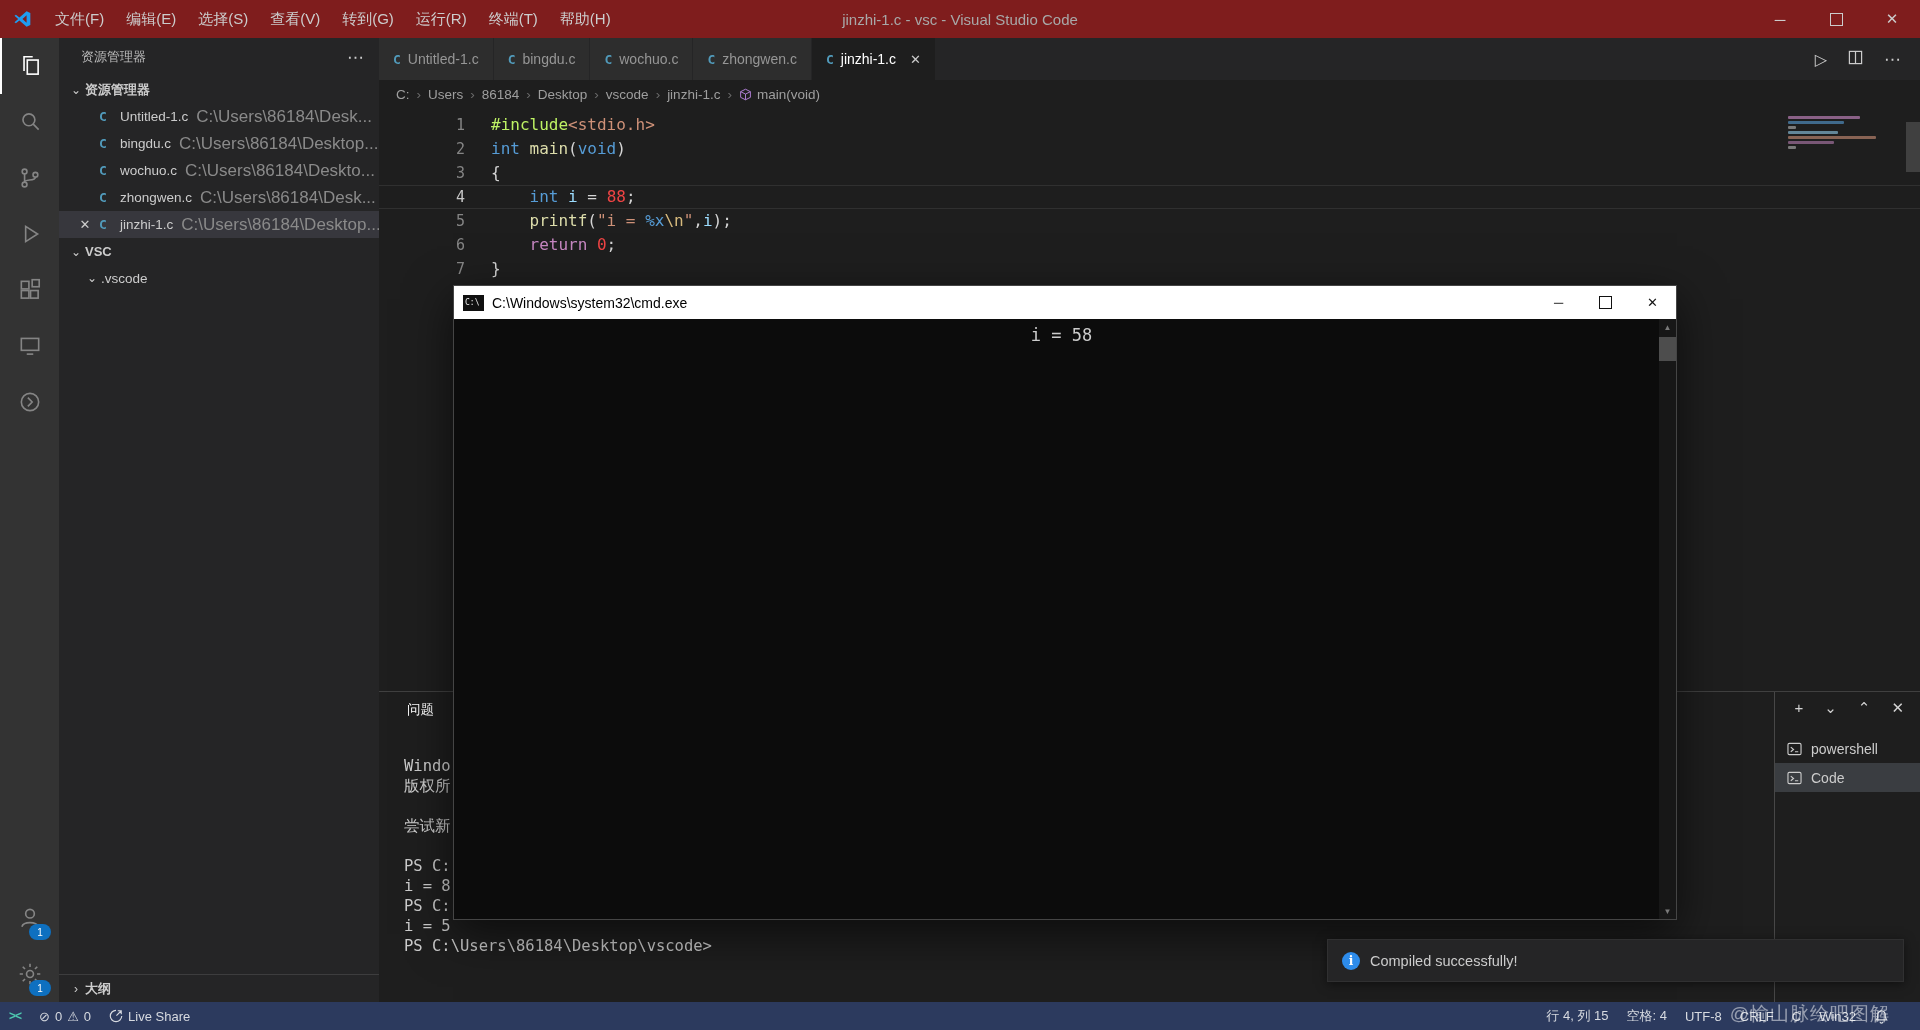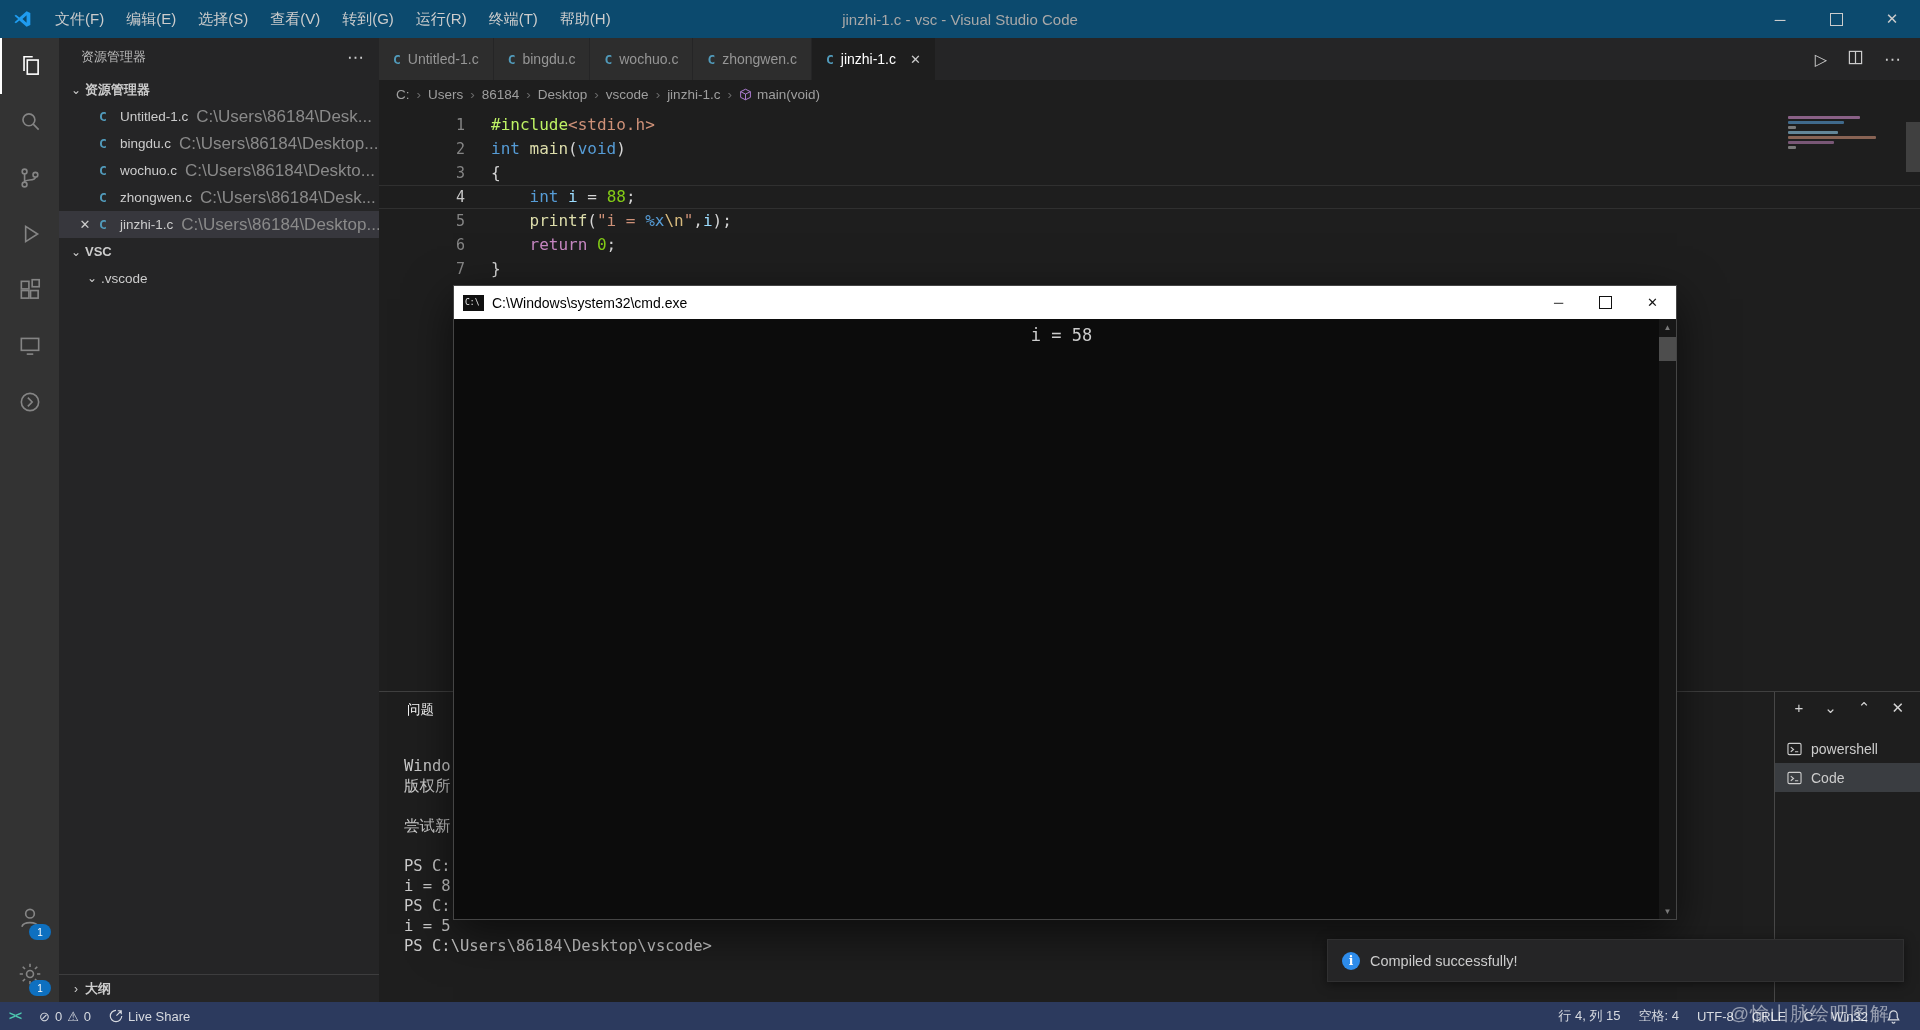--- a/index.html
+++ b/index.html
@@ -1,20 +1,20 @@
 <!DOCTYPE html>
 <html><head>
 <meta charset="utf-8">
 <style>
   html,body{margin:0;padding:0;background:#101010;}
   .screen{position:relative;width:1920px;height:1030px;background:#1e1e1e;overflow:hidden;
           font-family:"Liberation Sans",sans-serif;color:#ccc;font-size:14px;}
 
   
-  .titlebar{position:absolute;top:0;left:0;right:0;height:38px;background:#0c4a6e;display:flex;align-items:center;z-index:30;}
+  .titlebar{position:absolute;top:0;left:0;right:0;height:38px;background:#7f1d1d;display:flex;align-items:center;z-index:30;}
   .tb-logo{width:44px;display:flex;align-items:center;justify-content:center;}
   .menu-item{padding:0 11px;font-size:15px;color:#cccccc;height:100%;display:flex;align-items:center;}
   .tb-title{position:absolute;left:50%;transform:translateX(-50%);font-size:15px;color:#a8a8a8;white-space:nowrap;}
   .tb-controls{margin-left:auto;display:flex;height:100%;}
   .tb-btn{width:56px;height:100%;display:flex;align-items:center;justify-content:center;font-size:15px;color:#cccccc;}
   .icon-square{display:block;width:11px;height:11px;border:1px solid #cccccc;}
 
   
   .activitybar{position:absolute;top:38px;left:0;width:59px;bottom:28px;background:#333333;display:flex;flex-direction:column;align-items:center;z-index:20;}
   .ab-icon{width:59px;height:56px;display:flex;align-items:center;justify-content:center;color:#858585;position:relative;}
@@ -60,21 +60,21 @@
   .bc-symbol{display:flex;align-items:center;gap:5px;}
   .bc-symbol svg{stroke:#b180d7;fill:none;stroke-width:1.2;}
 
   .editor-body{height:578px;position:relative;font-family:"DejaVu Sans Mono",monospace;font-size:16px;line-height:24px;padding-top:5px;}
   .code-line{display:flex;height:24px;position:relative;}
   .code-line .ln{width:86px;padding-right:26px;text-align:right;color:#858585;font-size:15px;flex:none;}
   .code-line.current .ln{color:#c6c6c6;}
   .code-line.current::before{content:"";position:absolute;left:0;right:0;top:0;bottom:0;border-top:1px solid #303030;border-bottom:1px solid #303030;}
   .code-text{white-space:pre;}
   .tk-pp{color:#bef264}.tk-ctl{color:#C586C0}.tk-kw{color:#569CD6}.tk-fn{color:#DCDCAA}.tk-str{color:#CE9178}
-  .tk-esc{color:#D7BA7D}.tk-fmt{color:#569CD6}.tk-num{color:#84cc16}.tk-var{color:#9CDCFE}.tk-pl{color:#D4D4D4}
+  .tk-esc{color:#D7BA7D}.tk-fmt{color:#569CD6}.tk-num{color:#ef4444}.tk-var{color:#9CDCFE}.tk-pl{color:#D4D4D4}
   .minimap{position:absolute;top:6px;right:22px;width:110px;}
   .minimap .mm{height:3px;margin:2px 0;border-radius:1px;}
   .ed-scroll{position:absolute;right:0;top:14px;width:14px;height:50px;background:rgba(121,121,121,.38);}
 
   
   .panel{flex:1;position:relative;background:#1e1e1e;border-top:1px solid rgba(128,128,128,.35);}
   .panel-tab{position:absolute;left:28px;top:9px;font-size:13.5px;color:#ffffff;}
   .panel-actions{position:absolute;right:16px;top:7px;display:flex;gap:21px;color:#d4d4d4;font-size:15px;}
   .term-lines{position:absolute;left:25px;top:64px;font-family:"DejaVu Sans Mono",monospace;font-size:15.5px;line-height:20px;color:#cccccc;}
   .term-line{white-space:pre;min-height:20px;}
@@ -106,21 +106,21 @@
   .notification{position:absolute;right:16px;bottom:48px;width:561px;height:41px;background:#252526;border:1px solid #303031;
                 box-shadow:0 2px 10px rgba(0,0,0,.5);display:flex;align-items:center;padding-left:14px;gap:10px;z-index:60;}
   .info-ico{width:18px;height:18px;border-radius:50%;background:#2d8ceb;color:#fff;font-size:12px;font-weight:bold;
             display:flex;align-items:center;justify-content:center;font-family:"DejaVu Serif",serif;flex:none;}
   .notif-text{font-size:14.5px;color:#cccccc;}
 
   
   .statusbar{position:absolute;left:0;right:0;bottom:0;height:28px;background:#2c3a5e;display:flex;align-items:center;
              color:#d7dae0;font-size:13px;z-index:70;}
   .sb-item{padding:0 9px;height:100%;display:flex;align-items:center;gap:5px;white-space:nowrap;}
-  .sb-right{margin-left:auto;display:flex;align-items:center;height:100%;padding-right:10px;}
+  .sb-right{margin-left:auto;display:flex;align-items:center;height:100%;padding-right:22px;}
   .remote-glyph{font-weight:bold;font-size:12px;letter-spacing:-1px;color:#4ec9b0;}
   .statusbar svg{stroke:currentColor;fill:none;stroke-width:1.3;}
 
   .watermark{position:absolute;right:30px;bottom:3px;z-index:80;font-size:19px;letter-spacing:1px;
              color:rgba(255,255,255,.5);white-space:nowrap;}
 </style>
 </head>
 <body>
 
 <div class="screen">

